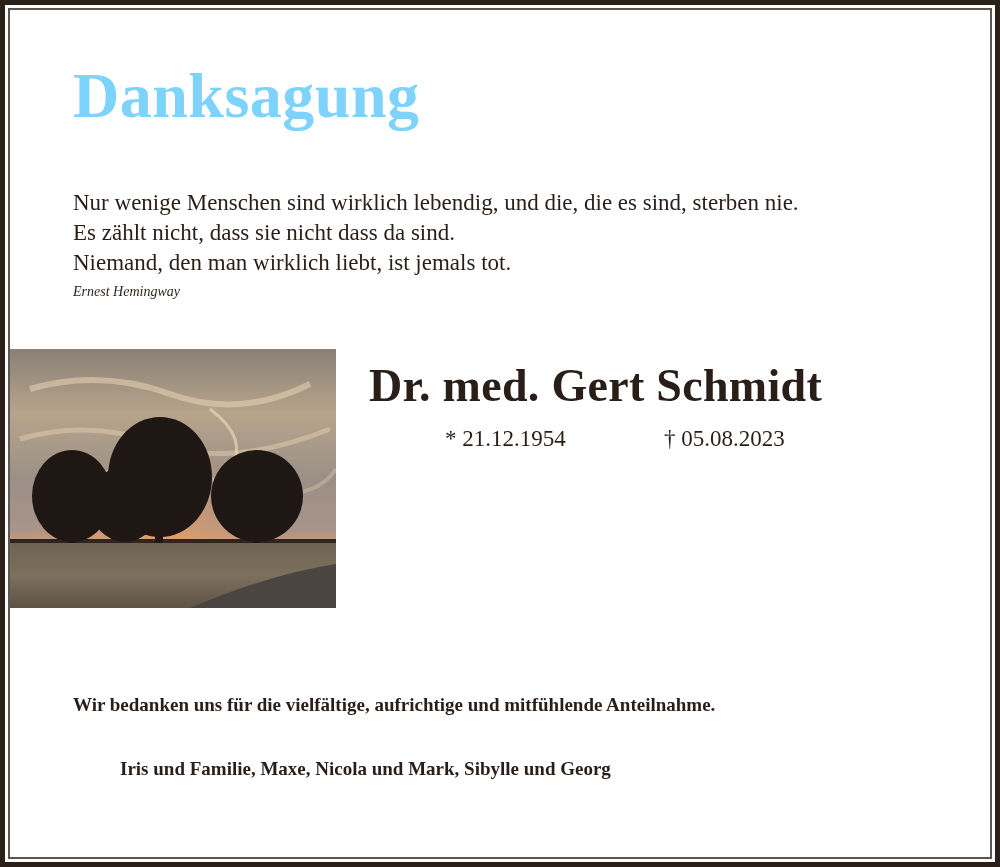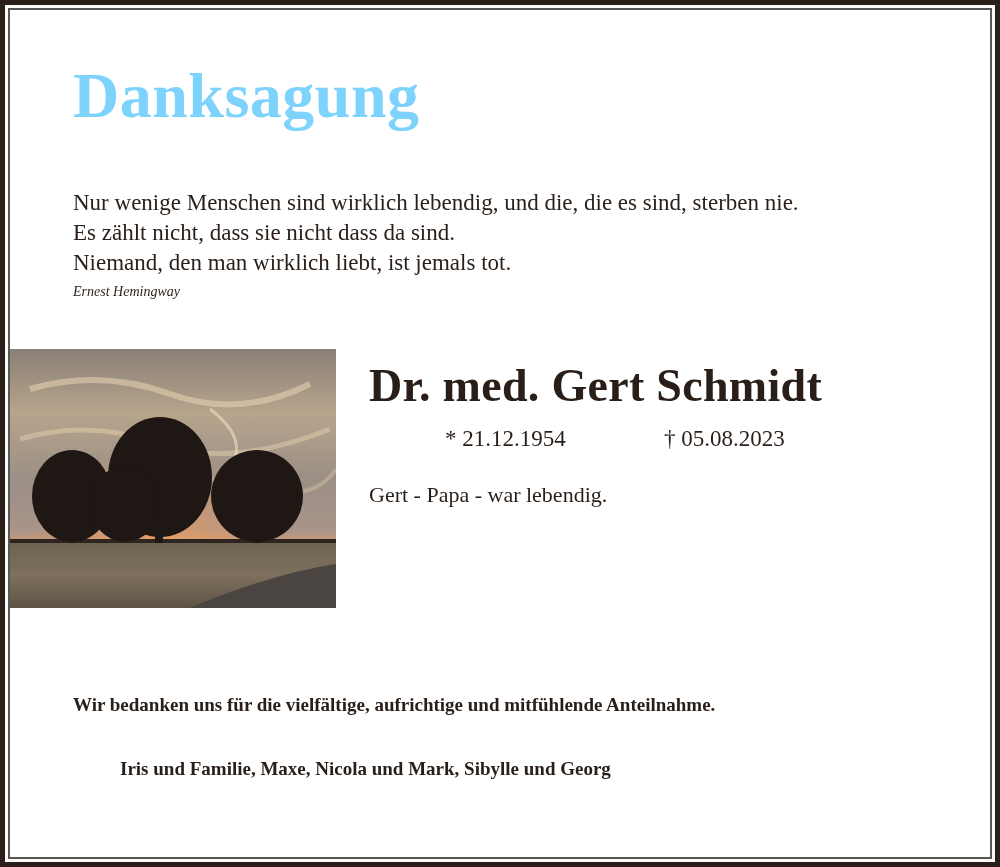--- a/index.html
+++ b/index.html
@@ -130,17 +130,16 @@
     <rect x="0" y="194" width="326" height="65" fill="url(#field)"></rect>
     <path d="M180 259 Q260 225 326 215 L326 259 Z" fill="#4a4540"></path>
   </svg>
 </div>
 
 <h2 class="name">Dr. med. Gert Schmidt</h2>
 <div class="dates birth">* 21.12.1954</div>
 <div class="dates death">† 05.08.2023</div>
 
 <div class="verse">
-  <div>Gert - Papa - war lebendig.</div>
 </div>
 
 <div class="thanks">Wir bedanken uns für die vielfältige, aufrichtige und mitfühlende Anteilnahme.</div>
 <div class="signers">Iris und Familie, Maxe, Nicola und Mark, Sibylle und Georg</div>
 
 </body></html>

